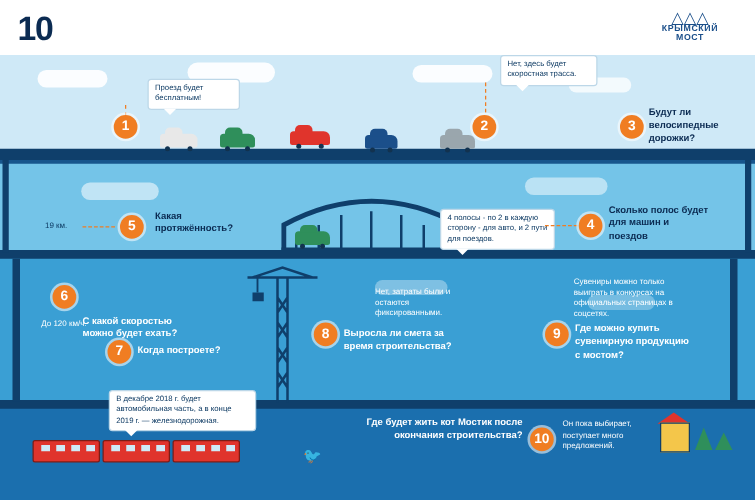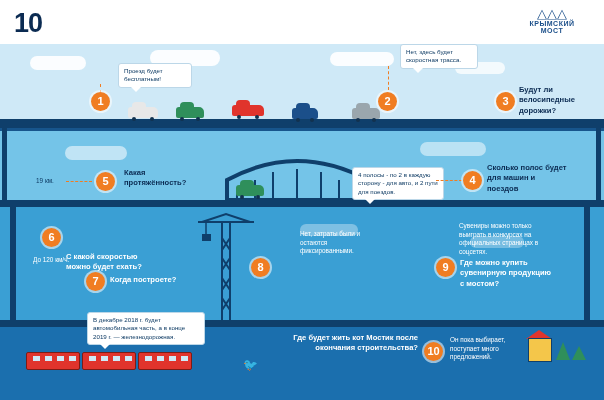--- a/index.html
+++ b/index.html
@@ -200,20 +200,21 @@
   <div class="num" style="left:42px;top:228px;">6</div>
   <div class="q white" style="left:66px;top:240px;width:86px;margin-top:12px;">С какой скоростью можно будет ехать?</div>
   <div class="ans white" style="left:33px;top:256px;width:44px;">До 120 км/ч.</div>
 
   <div class="num" style="left:86px;top:272px;">7</div>
   <div class="q white" style="left:110px;top:275px;width:72px;">Когда построете?</div>
   <div class="callout" style="left:87px;top:312px;width:106px;">В декабре 2018 г. будет автомобильная часть, а в конце 2019 г. — железнодорожная.</div>
 
   <div class="ans white" style="left:300px;top:230px;width:80px;">Нет, затраты были и остаются фиксированными.</div>
   <div class="num" style="left:251px;top:258px;">8</div>
+  <div class="q white" style="left:275px;top:262px;width:92px;">Выросла ли смета за время строительства?</div>
 
   <div class="ans white" style="left:459px;top:222px;width:94px;">Сувениры можно только выиграть в конкурсах на официальных страницах в соцсетях.</div>
   <div class="num" style="left:436px;top:258px;">9</div>
   <div class="q white" style="left:278px;top:333px;width:140px;text-align:right;">Где будет жить кот Мостик после окончания строительства?</div>
 
   <div class="q white" style="left:460px;top:258px;width:92px;">Где можно купить сувенирную продукцию с мостом?</div>
   <div class="num" style="left:424px;top:342px;">10</div>
   <div class="ans white" style="left:450px;top:336px;width:72px;">Он пока выбирает, поступает много предложений.</div>
 
 </div>

